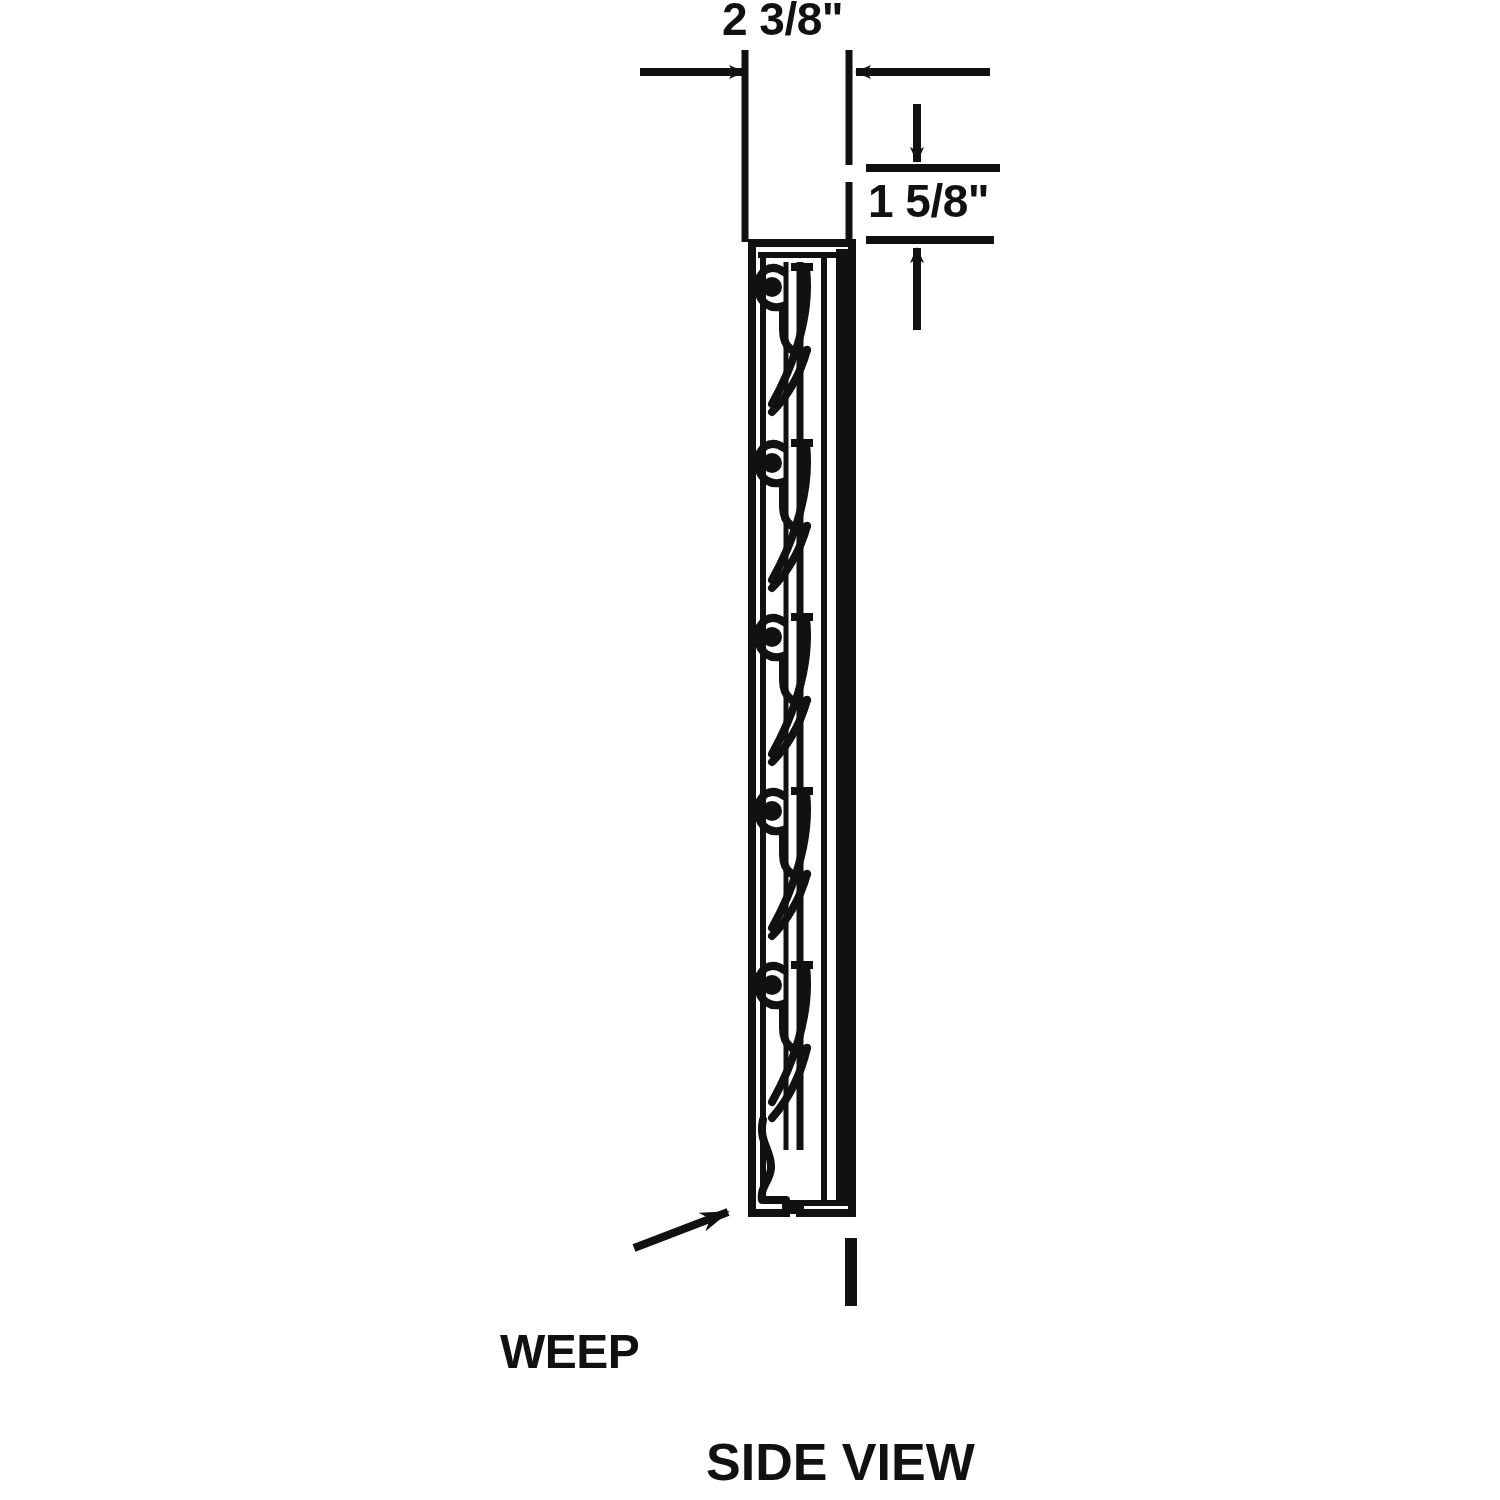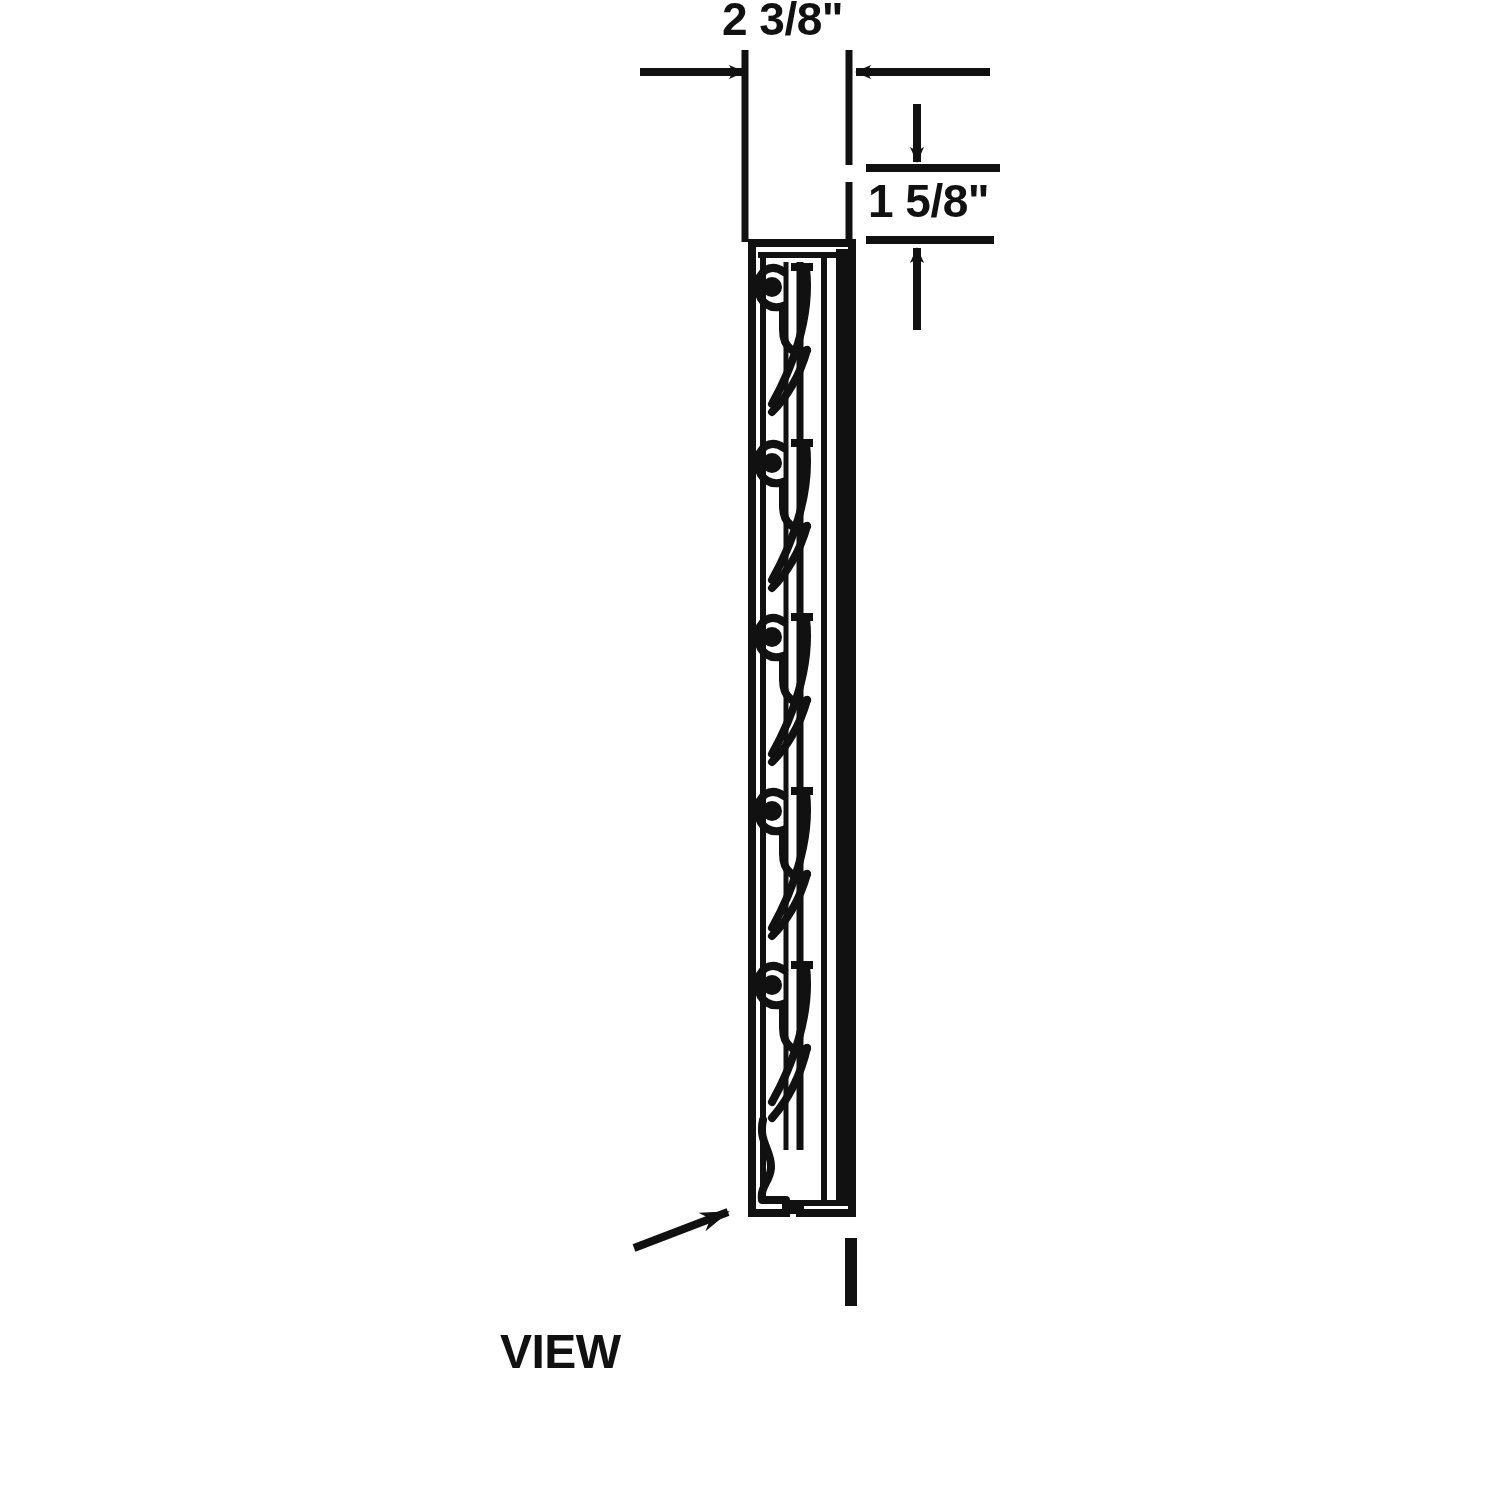--- a/index.html
+++ b/index.html
@@ -210,18 +210,19 @@
     <g>
       <line x1="634" y1="1248" x2="728" y2="1212" stroke="#111111" stroke-width="8" marker-end="url(#ah-lead)"></line>
     </g>
   </svg>
 
   <div class="dim-label" id="dim-width-label">2 3/8"</div>
 
   <div class="dim-label" id="dim-height-label">1 5/8"</div>
 
   <div class="annot-label" id="weep-hole-label">
-    <div>VIEW</div>
+    <div>WEEP</div>
     <div>HOLE</div>
   </div>
 
+  <div class="view-caption" id="side-view-caption">SIDE VIEW</div>
 
 </div>
 
 </body></html>

